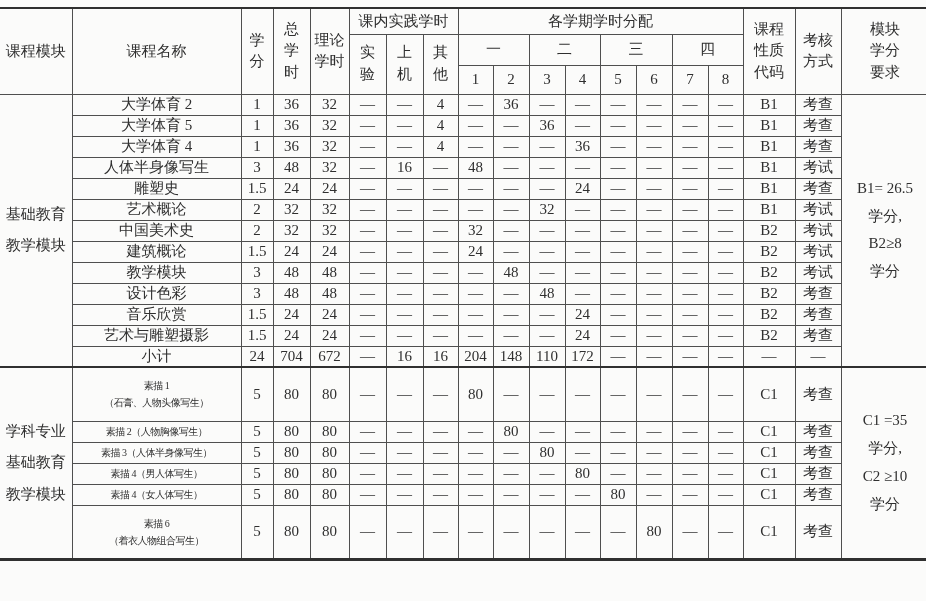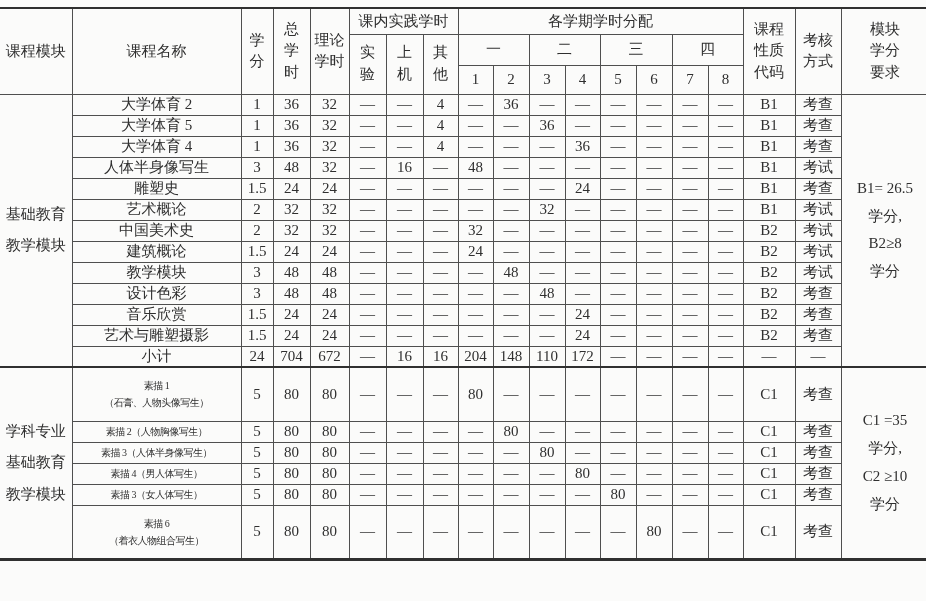--- a/index.html
+++ b/index.html
@@ -453,21 +453,21 @@
           <td class="num">—</td>
           <td class="num">80</td>
           <td class="num">—</td>
           <td class="num">—</td>
           <td class="num">—</td>
           <td class="num">—</td>
           <td class="num">C1</td>
           <td>考查</td>
         </tr>
         <tr class="">
-          <td class="name-cell long">素描 3（女人体写生）</td>
+          <td class="name-cell long">素描 4（女人体写生）</td>
           <td class="num">5</td>
           <td class="num">80</td>
           <td class="num">80</td>
           <td class="num">—</td>
           <td class="num">—</td>
           <td class="num">—</td>
           <td class="num">—</td>
           <td class="num">—</td>
           <td class="num">—</td>
           <td class="num">—</td>

